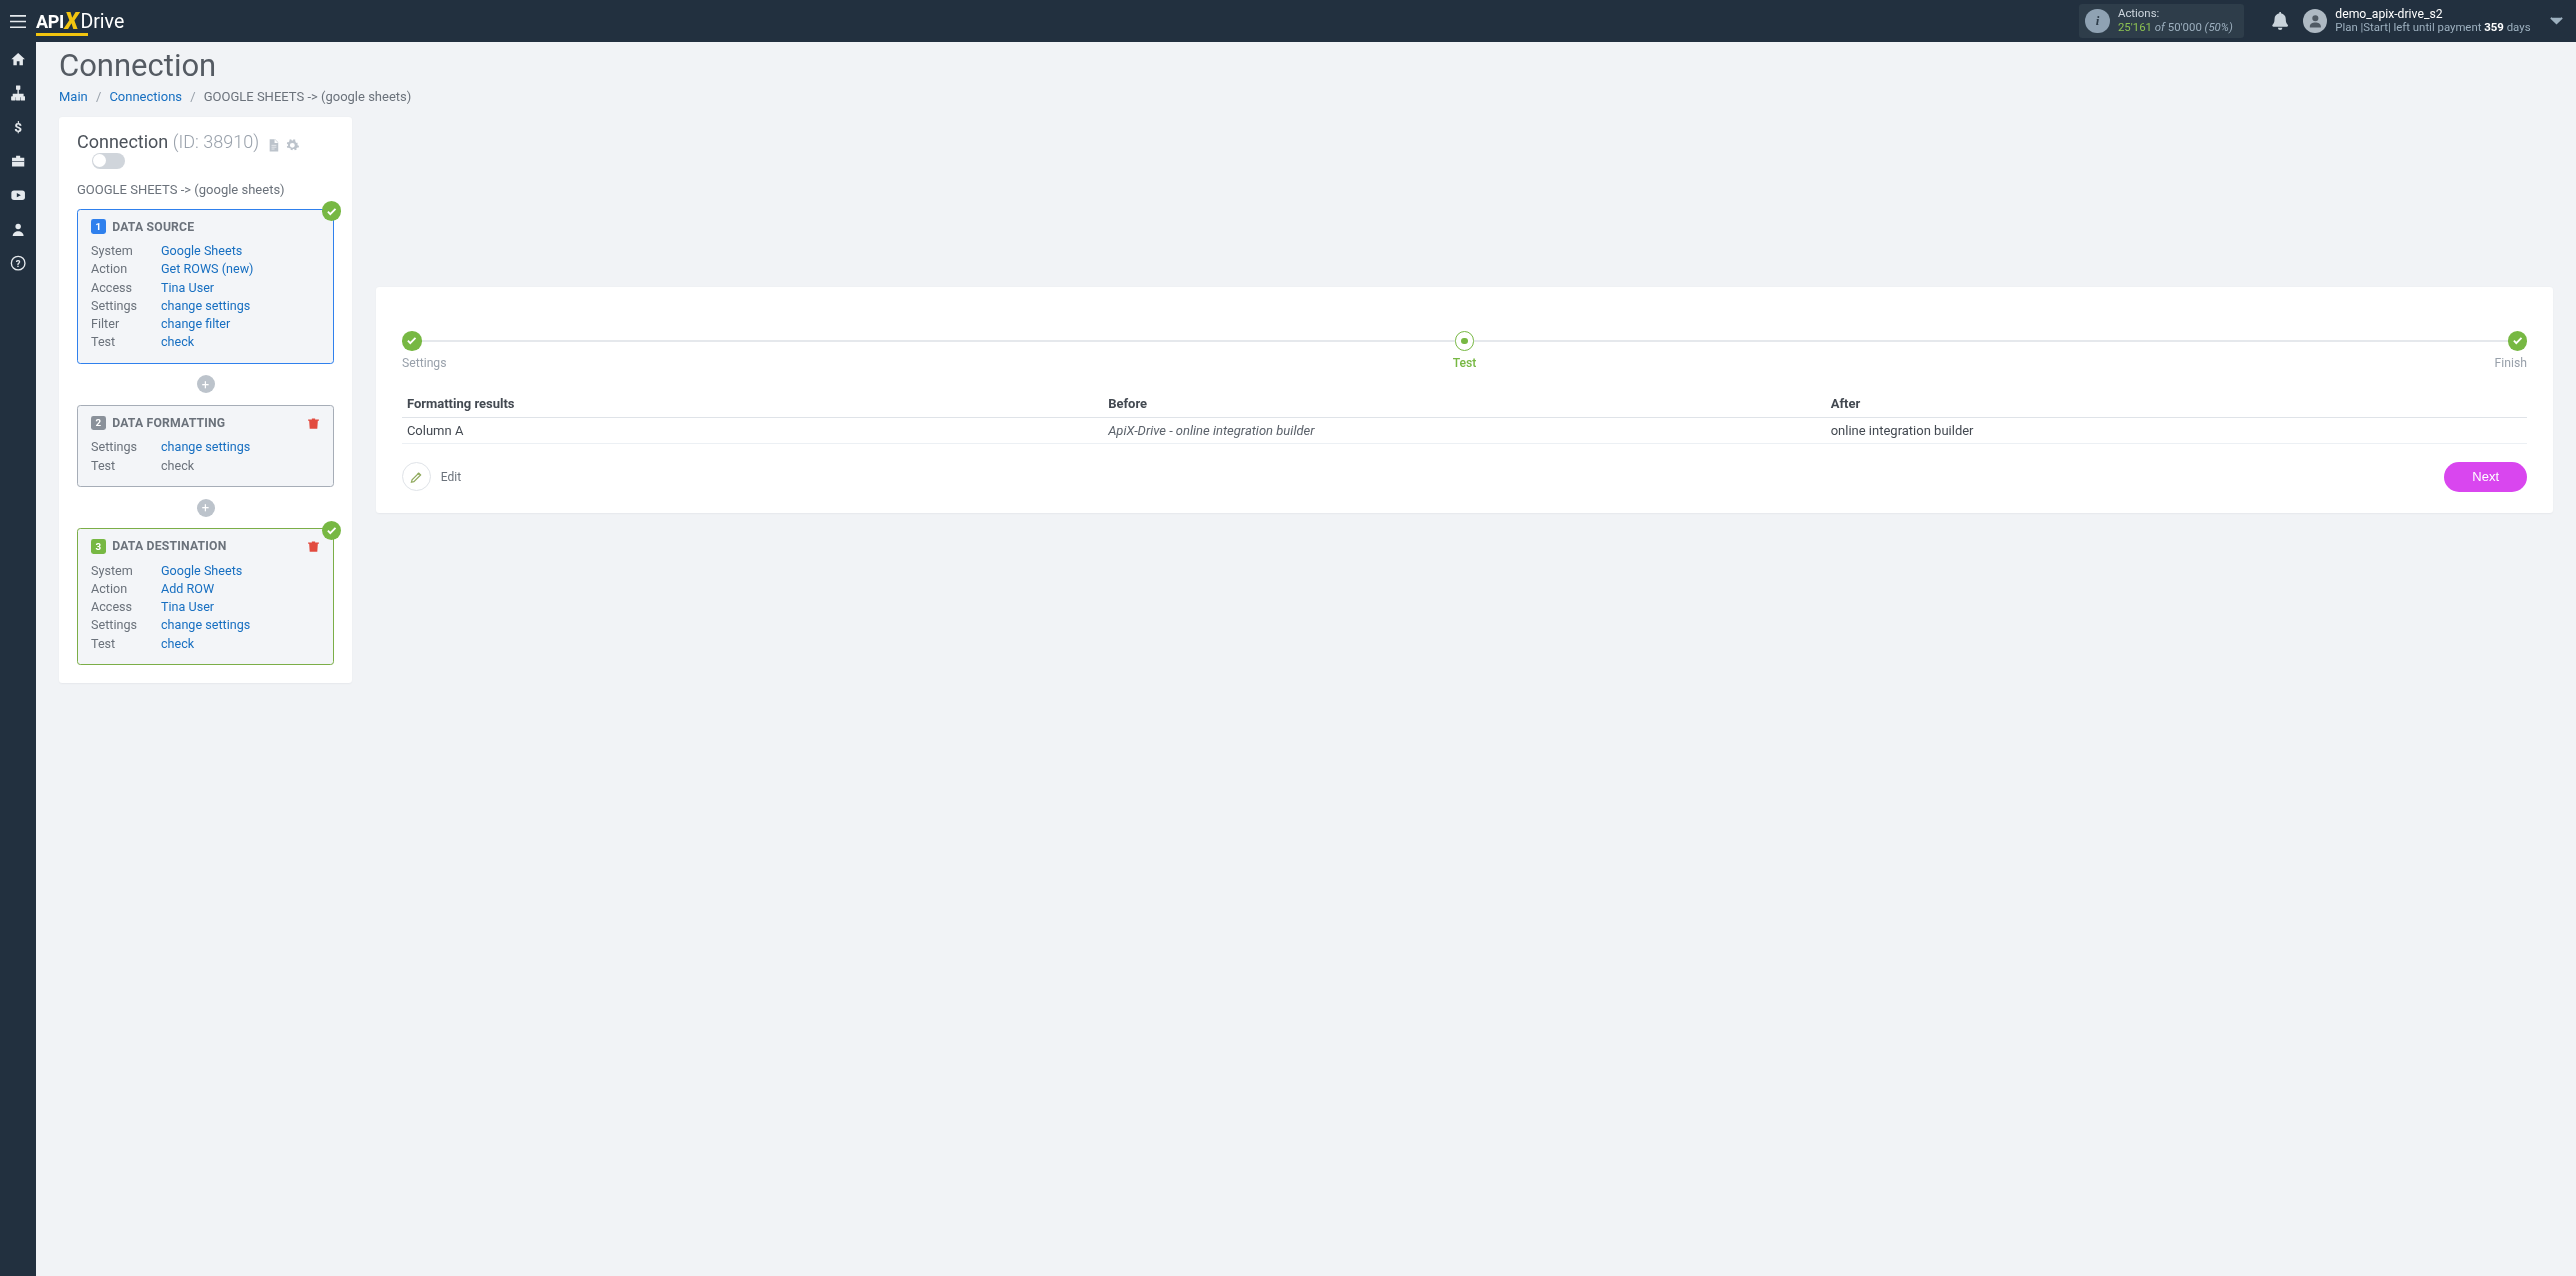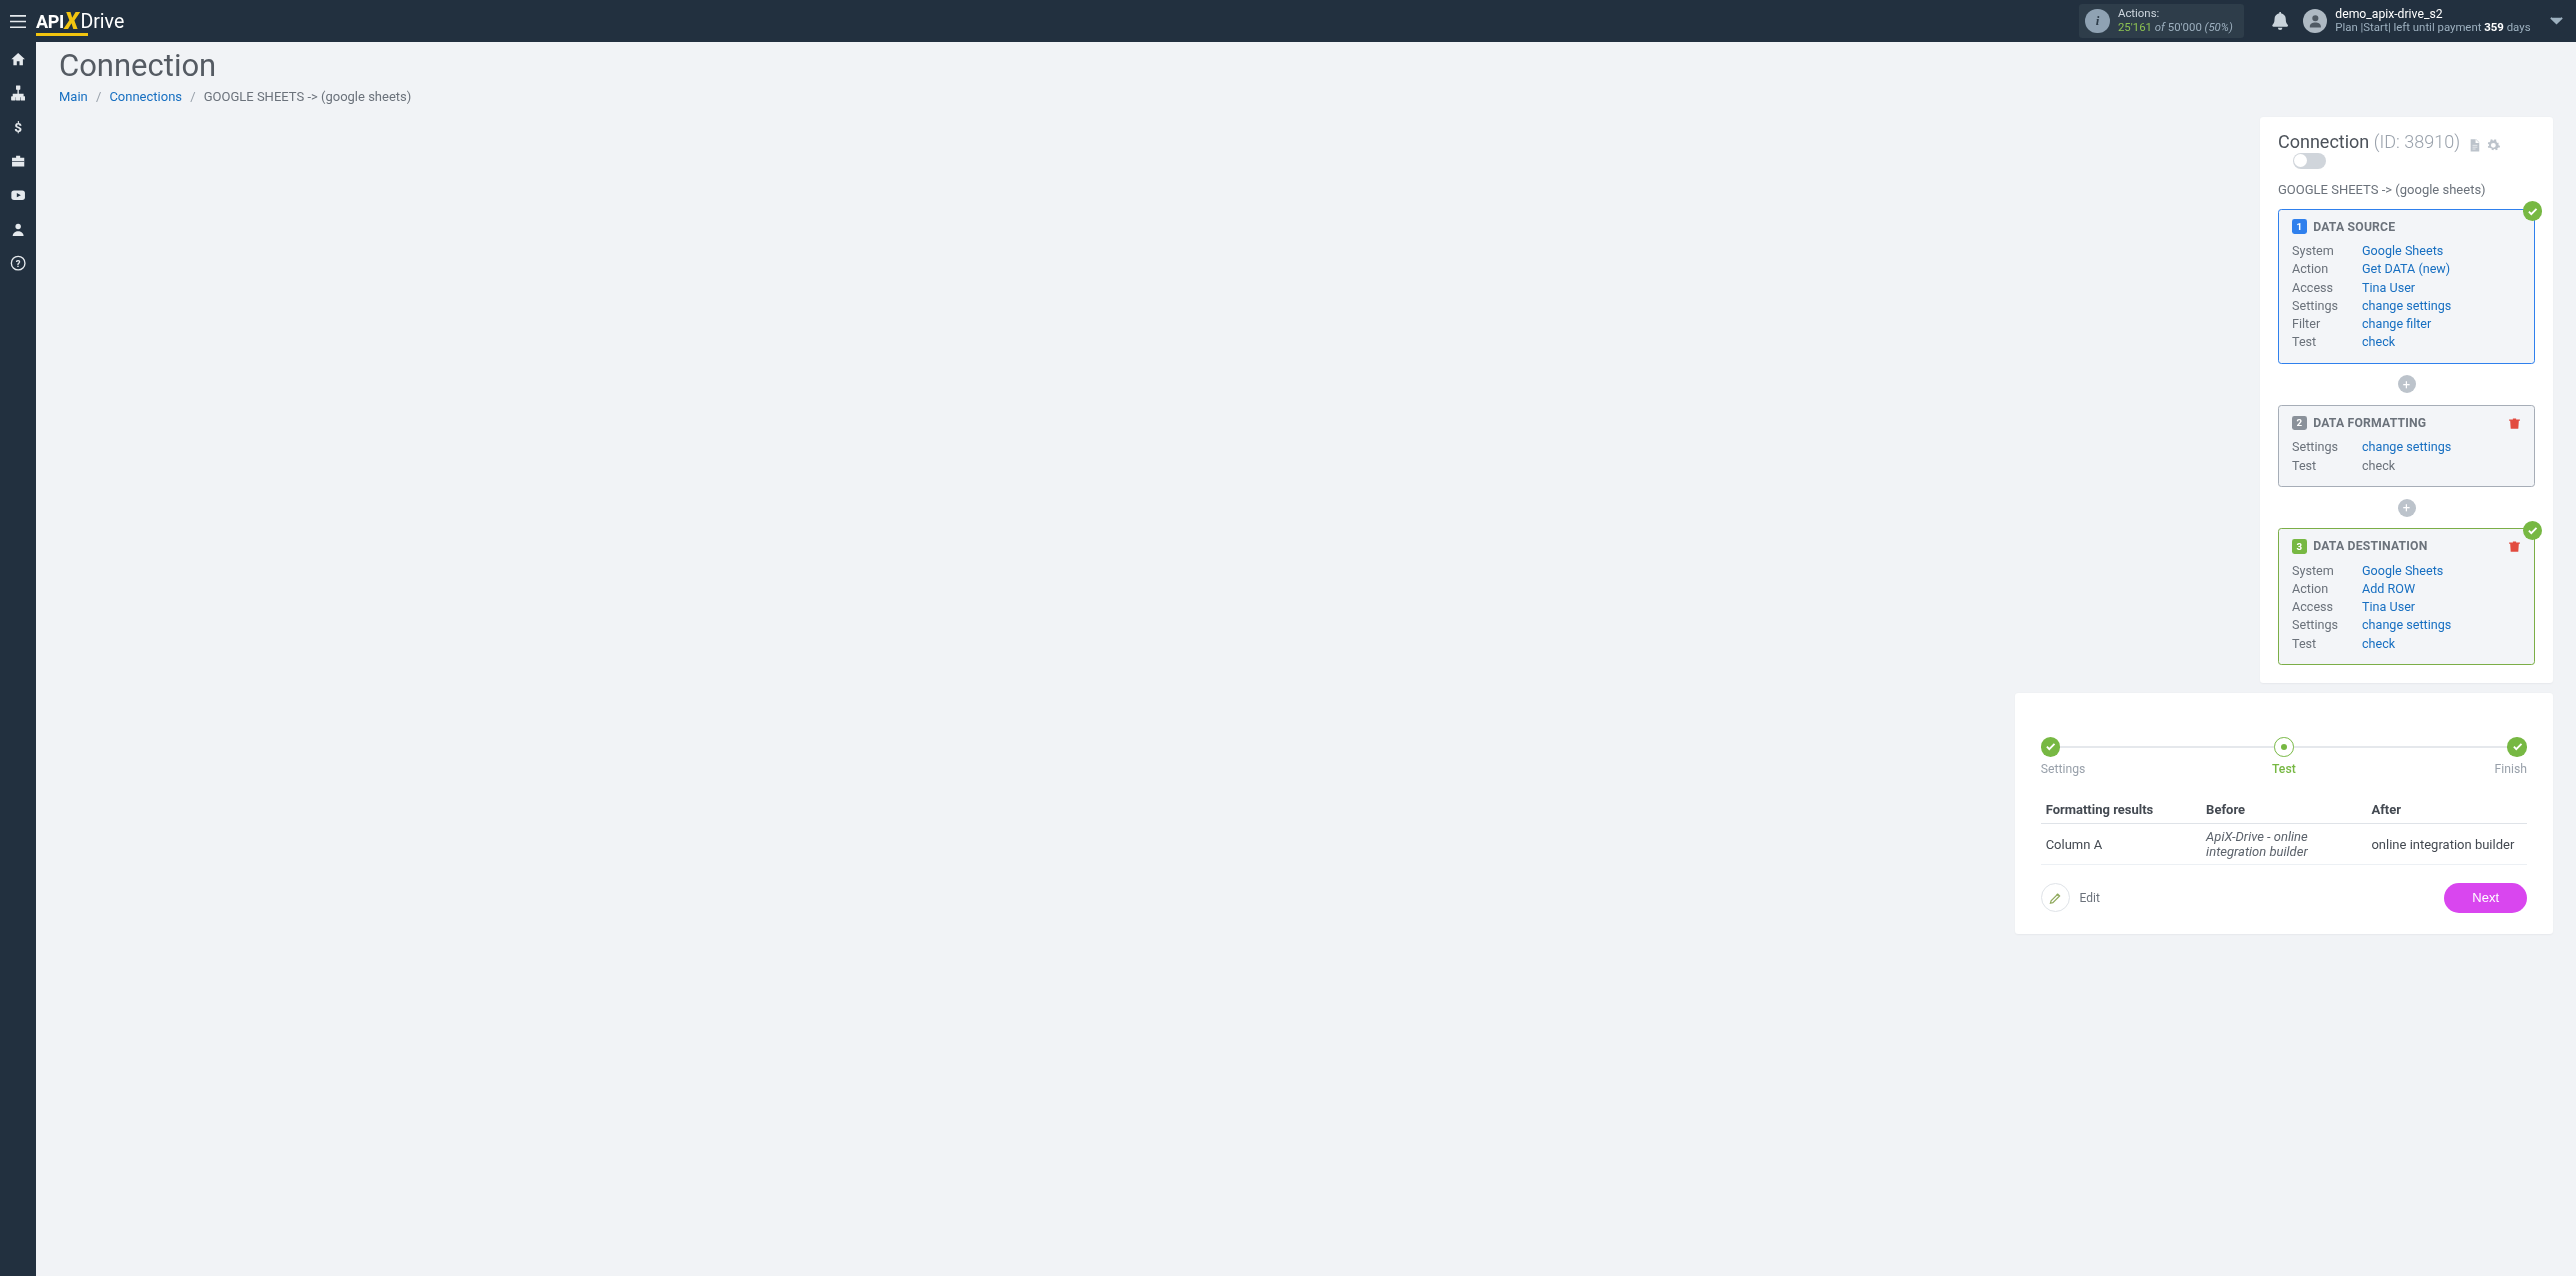--- a/index.html
+++ b/index.html
@@ -37,21 +37,21 @@
   .sidenav .navitem svg { width: 16.3px; height: 16.3px; }
 
   
   .main { flex:1; overflow:auto; padding: 0 23px 23px; }
   .page-title { font-size: 31px; color: #555b63; font-weight: 400; margin-top: 4.9px; margin-bottom: 4.9px;}
   .breadcrumbs { font-size: 13px; color: #7a8089; margin-bottom: 13px; }
   .breadcrumbs a { color: #176fc1; text-decoration: none; cursor: pointer; }
   .breadcrumbs .sep { color:#99a1ab; margin: 0 4.9px; }
   .breadcrumbs .current { color:#6b727b; }
 
-  .cols { display:flex; gap: 10px; align-items:flex-end;flex-direction:column; }
+  .cols { display:flex; gap: 24px; align-items:center; }
   .left-card { width: 293px; background:#fff; border-radius: 3.3px; padding: 14.7px 18px 18px; box-shadow: 0 0.8px 1.6px rgba(30,40,50,.05); }
   .left-card h2 { font-size: 18px; font-weight: 400; color:#4c525a; display:inline; }
   .left-card .idtxt { color:#99a1ab; font-size: 18px; font-weight: 300; }
   .left-card .hdr-icons { display:inline-flex; align-items:center; gap:4.9px; vertical-align: middle; margin-left: 3.3px;}
   .hdr-icons svg { width:14.7px; height:14.7px; color:#bcc3cb; }
   .toggle { display:inline-block; width:33px; height:16.3px; border-radius: 16.3px; background:#d0d5db; position:relative; vertical-align: middle; margin-left: 14.7px; cursor:pointer;}
   .toggle::after { content:''; position:absolute; left:1.6px; top:1.6px; width:13px; height:13px; border-radius:50%; background:#fff; }
   .conn-sub { font-size: 13px; color:#6b727b; margin-top: 13px; margin-bottom: 8.1px; }
 
   .step-card { border: 1.6px solid #2f80ed; border-radius: 3.3px; background:#f3f5f8; padding: 9.8px 13px 11.4px; position: relative; margin-top: 11.4px;}
@@ -242,21 +242,21 @@
               <span class="num">1</span>
               <span>DATA SOURCE</span>
             </div>
           <div class="kv">
             <div class="row">
                 <span class="key">System</span>
                 <span class="val">Google Sheets</span>
               </div>
             <div class="row">
                 <span class="key">Action</span>
-                <span class="val">Get DATA (new)</span>
+                <span class="val">Get ROWS (new)</span>
               </div>
             <div class="row">
                 <span class="key">Access</span>
                 <span class="val">Tina User</span>
               </div>
             <div class="row">
                 <span class="key">Settings</span>
                 <span class="val">change settings</span>
               </div>
             <div class="row">

